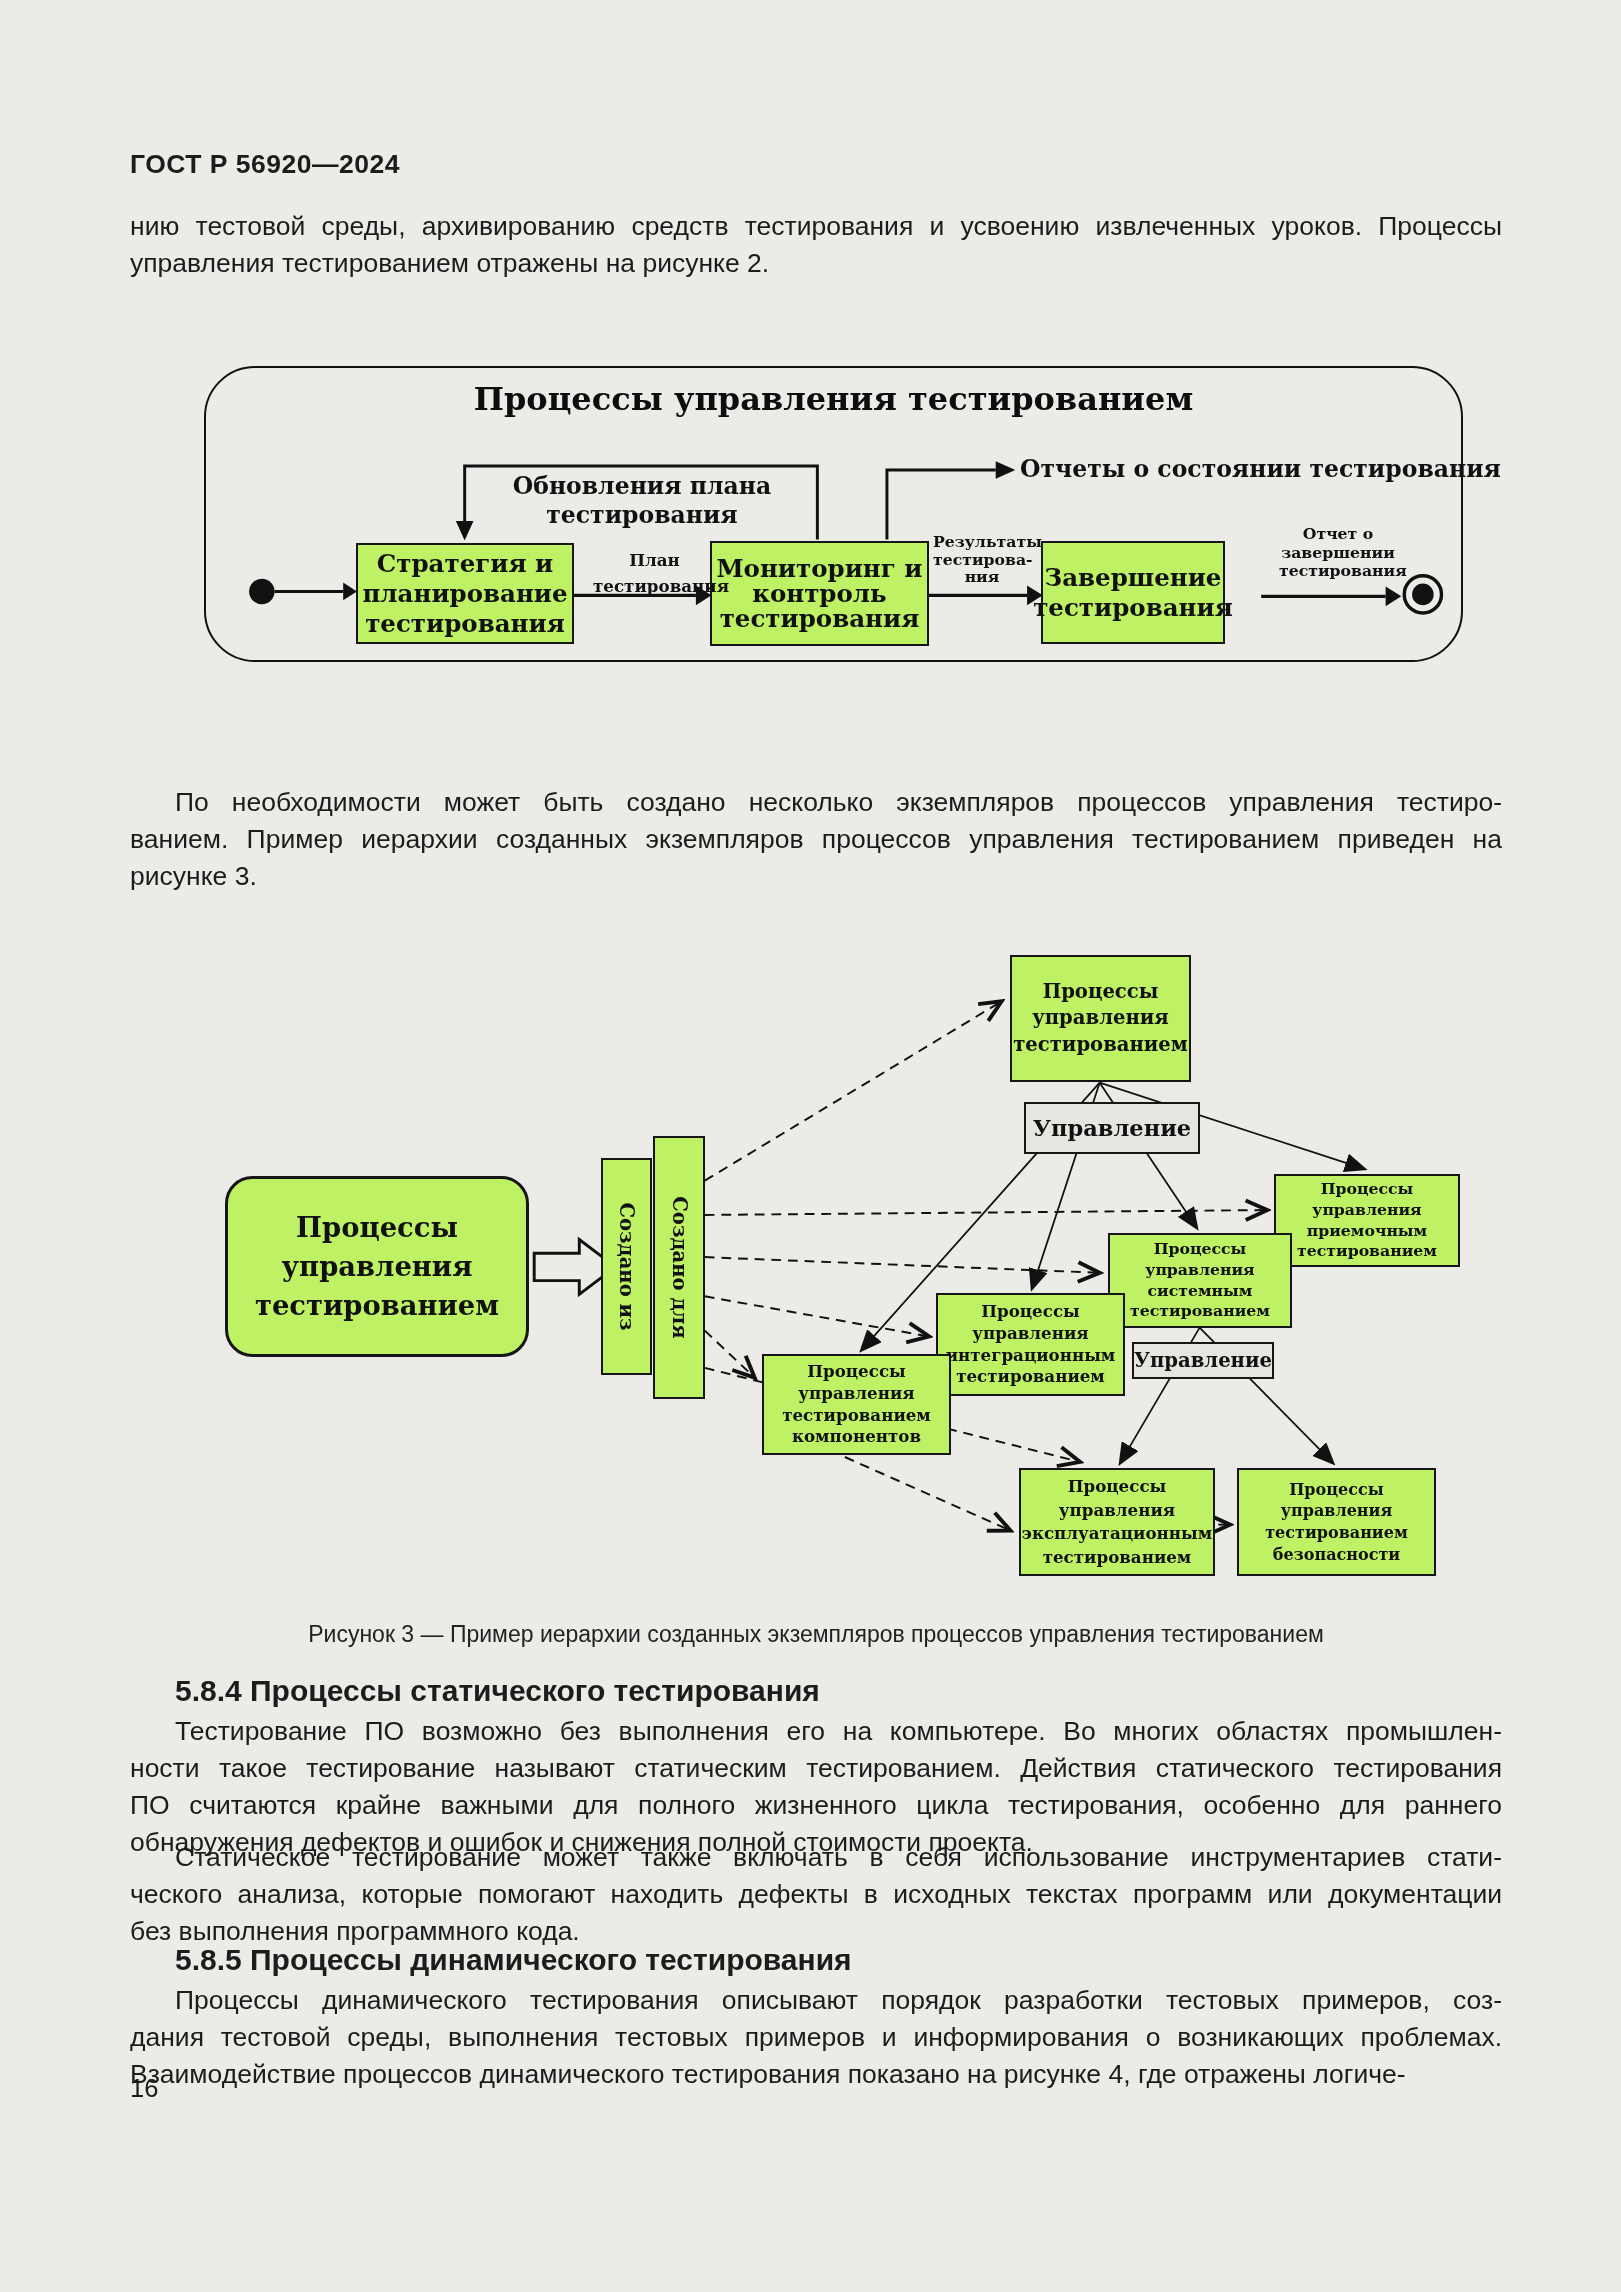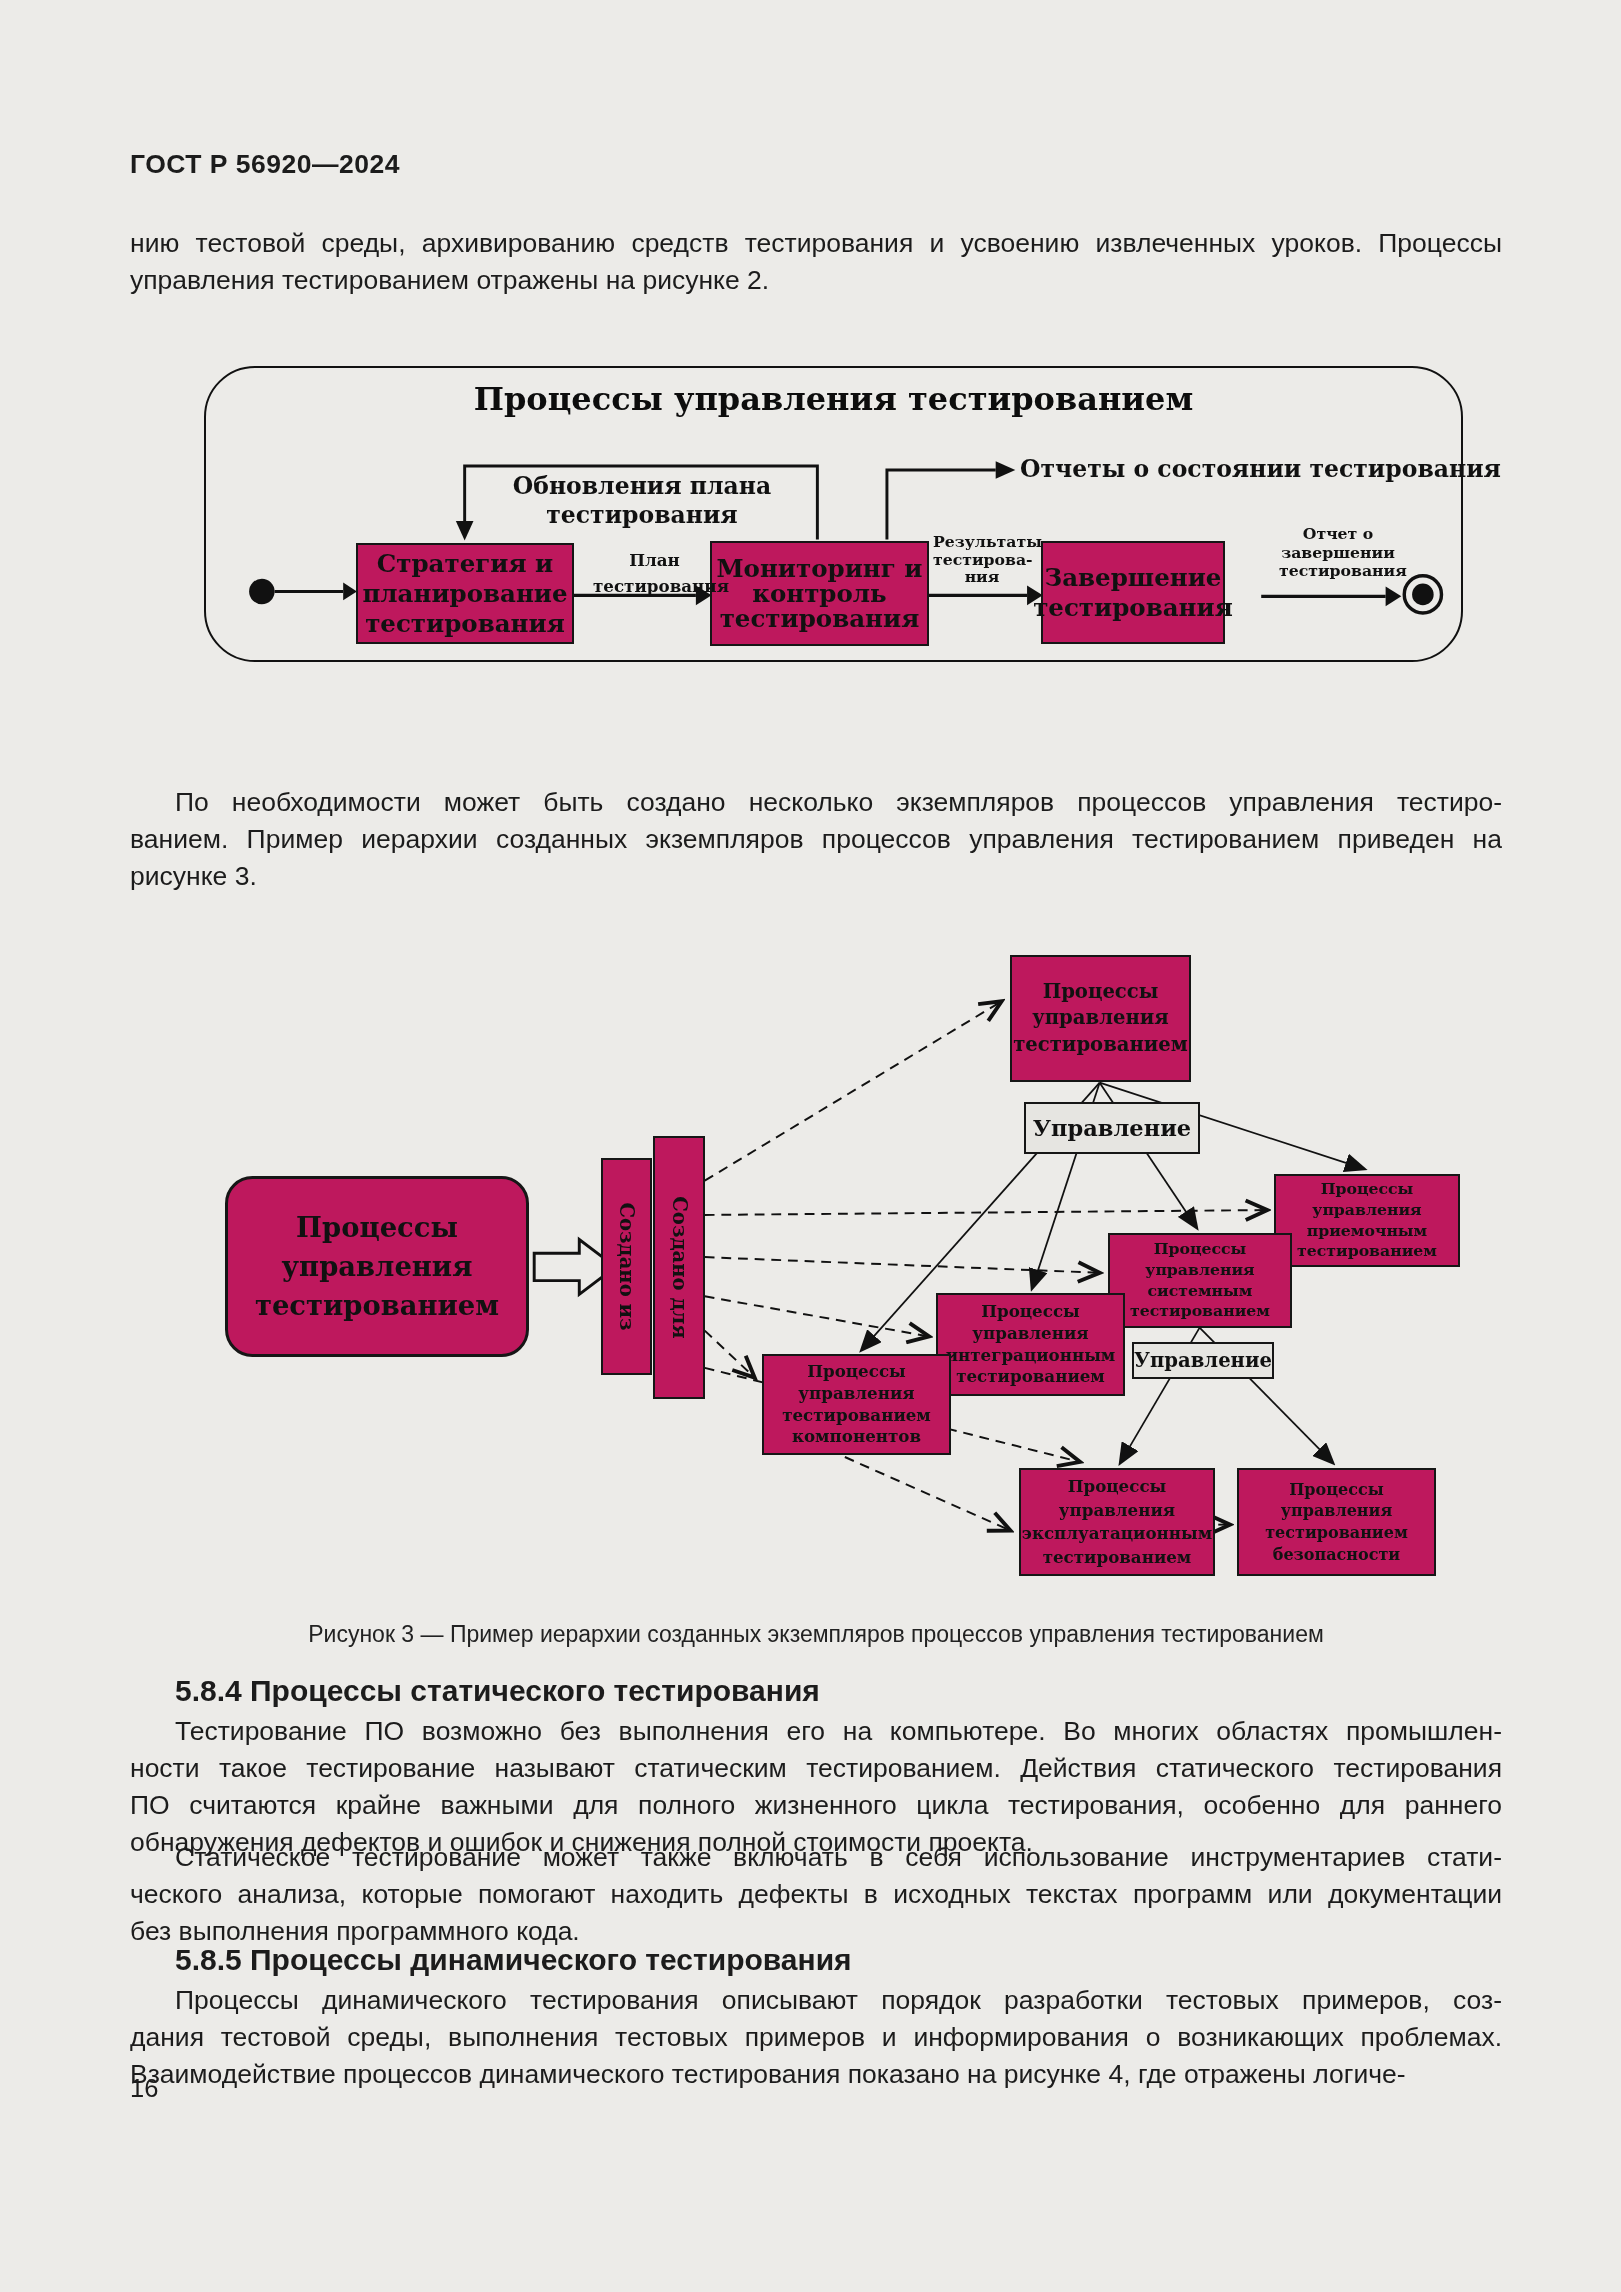--- a/index.html
+++ b/index.html
@@ -22,21 +22,21 @@
   .caption{left:130px;width:1372px;text-align:center;font-size:23px;color:#222;}
   .sect-heading{left:130px;width:1372px;font-size:30px;font-weight:bold;text-indent:45px;}
   .page-number{left:130px;top:2074px;font-size:25.5px;}
 
   
   .fig{position:absolute;}
   .fig svg{position:absolute;left:0;top:0;}
   .fbox{
     position:absolute;
     border:2.9px solid #161616;
-    background:#be185d;
+    background:#bef264;
     display:flex;align-items:center;justify-content:center;
     text-align:center;
     font-family:"DejaVu Serif","Liberation Serif",serif;
     font-weight:bold;color:#111;
     box-sizing:border-box;
   }
   .fbox span{white-space:pre-line;}
   .flabel{
     position:absolute;text-align:center;
     font-family:"DejaVu Serif","Liberation Serif",serif;
@@ -76,21 +76,21 @@
   .f3-ekspl{left:872px;top:549px;width:196px;height:108px;font-size:16.7px;line-height:23.5px;}
   .f3-bezop{left:1090px;top:549px;width:199px;height:108px;font-size:16px;line-height:21.6px;}
 </style>
 </head>
 <body>
 
 <div class="page">
 
   <div class="abs doc-header">ГОСТ Р 56920—2024</div>
 
-  <div class="abs para" style="top:225px">
+  <div class="abs para" style="top:208px">
     <div class="line">нию тестовой среды, архивированию средств тестирования и усвоению извлеченных уроков. Процессы</div>
     <div class="line last">управления тестированием отражены на рисунке 2.</div>
   </div>
 
   <div class="fig fig2">
     <svg width="1259" height="296" viewBox="0 0 1285 302">
       <g stroke="#111" fill="none" stroke-width="3">
 
         <line x1="70" y1="228" x2="140" y2="228"></line>
 

